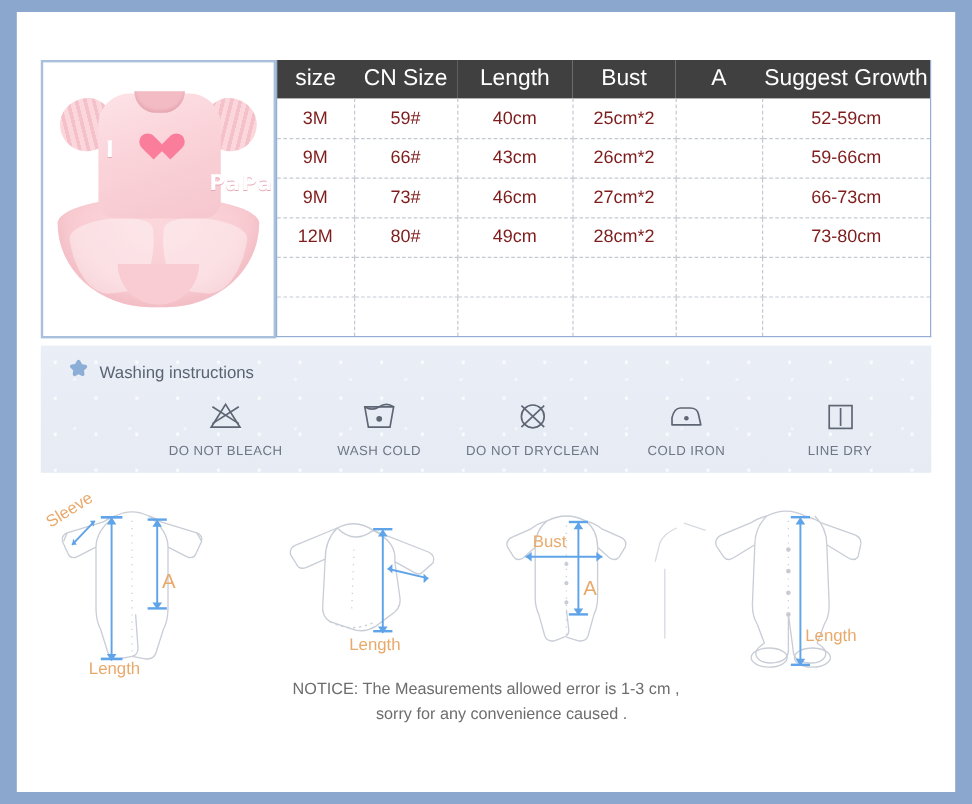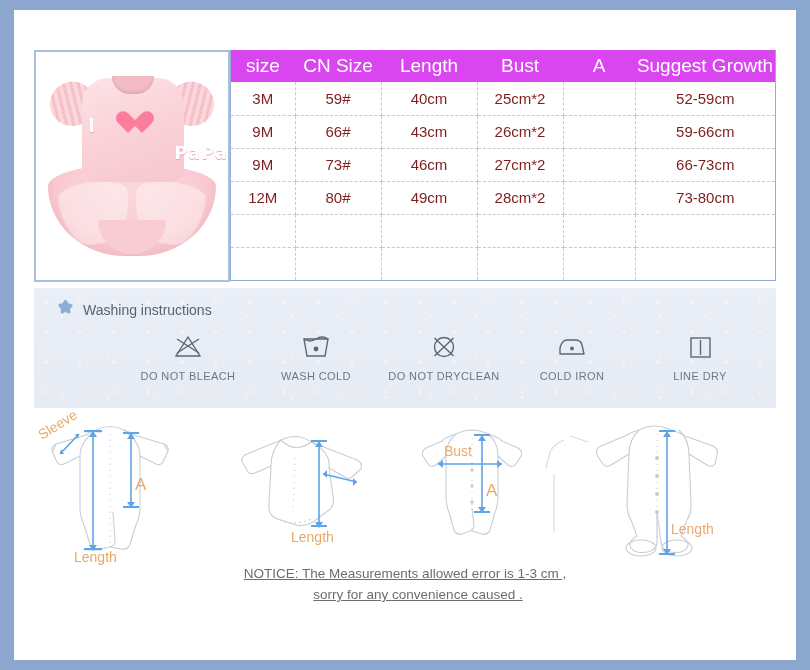--- a/index.html
+++ b/index.html
@@ -129,21 +129,21 @@
     border: 1px solid #93add3;
     border-top: none;
     background: #ffffff;
   }
   #size-table table {
     width: 100%;
     border-collapse: collapse;
     table-layout: fixed;
   }
   #size-table thead th {
-    background: #d946ef;
+    background: #404040;
     color: #ffffff;
     font-weight: normal;
     font-size: 19px;
     height: 32px;
     line-height: 32px;
     text-align: center;
     font-family: "Liberation Sans", sans-serif;
   }
   #size-table tbody td {
     height: 33px;
@@ -155,21 +155,21 @@
     font-family: "Liberation Sans", sans-serif;
   }
   #size-table tbody tr td:first-child { border-left: none; }
   #size-table tbody tr td:last-child  { border-right: none; }
   #size-table tbody tr:last-child td  { border-bottom: none; }
 
   
   #wash-panel {
     position: absolute;
     left: 20px; top: 278px;
-    width: 742px; height: 120px;
+    width: 742px; height: 106px;
     background:
       radial-gradient(circle at 12px 14px, rgba(255,255,255,.75) 1.4px, transparent 1.6px) 0 0/34px 30px,
       radial-gradient(circle at 28px 28px, rgba(255,255,255,.55) 1.2px, transparent 1.4px) 0 0/46px 41px,
       linear-gradient(#eaeef6, #e6ebf4);
   }
   #wash-head {
     position: absolute;
     left: 22px; top: 10px;
     display: flex;
     align-items: center;
@@ -215,21 +215,20 @@
 
   #notice {
     position: absolute;
     left: 20px; top: 553px;
     width: 742px;
     text-align: center;
     color: #6d6d6d;
     font-size: 13.5px;
     line-height: 21px;
     font-family: "Liberation Sans", sans-serif;
-    text-decoration: underline;
   }
   #notice .l2 { padding-left: 26px; }
 </style>
 </head>
 <body>
 
 <div id="page">
   <div id="canvas">
 
     <div id="photo-frame">

